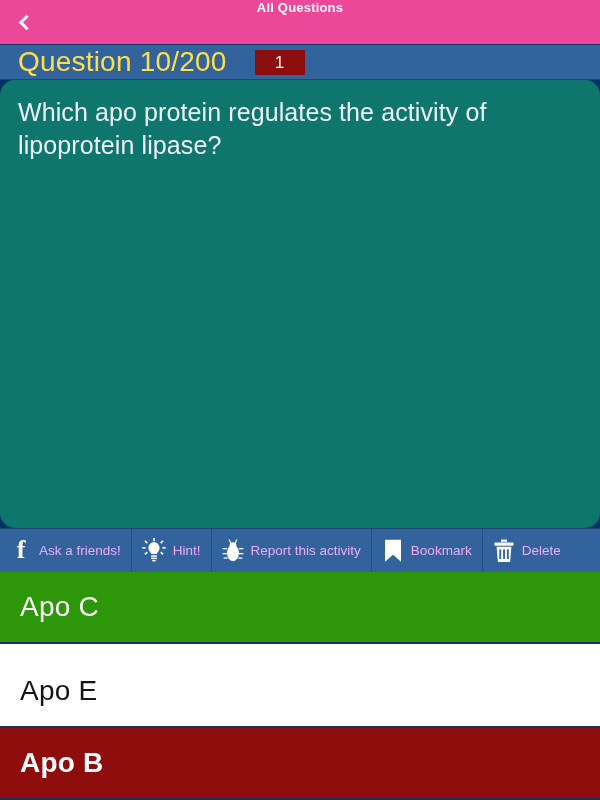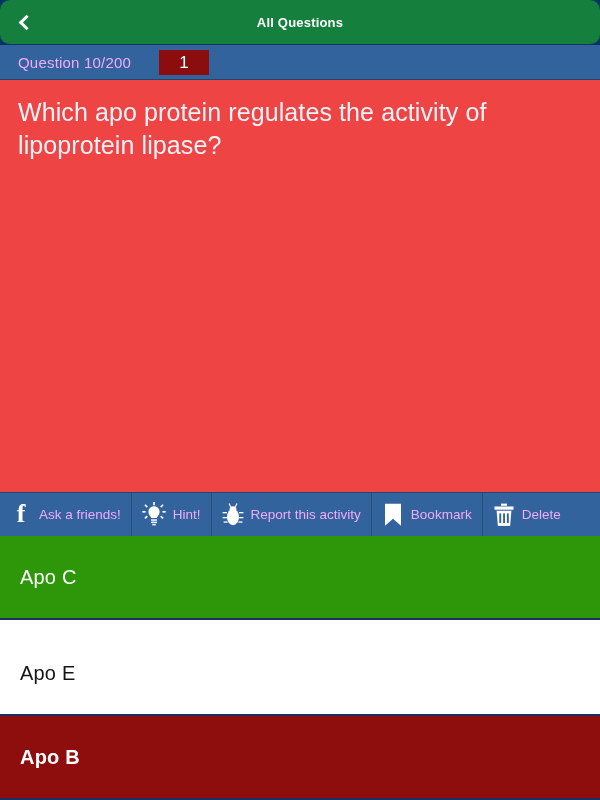--- a/index.html
+++ b/index.html
@@ -13,24 +13,23 @@
     position:relative;
     width:600px; height:800px;
     display:flex; flex-direction:column;
     background:#003366;
   }
 
   
   .navbar {
     position:relative;
     height:45px; flex:0 0 45px;
-    background:#15803d;
-    display:flex; align-items:center;
+    background:#ec4899;
+    display:flex; align-items:flex-start;
     border-bottom:1px solid #15355c;
-    border-radius:10px;
   }
   .back-btn {
     position:absolute; left:4px; top:0;
     width:40px; height:45px;
     display:flex; align-items:center; justify-content:center;
     cursor:pointer;
   }
   .chev {
     display:block; width:11px; height:11px;
     border-left:3px solid #ffffff;
@@ -46,39 +45,40 @@
 
   
   .qbar {
     height:35px; flex:0 0 35px;
     background:#33639c;
     display:flex; align-items:center;
     border-bottom:1px solid #20466f;
     padding-left:18px;
   }
   .qbar-title {
-    color:#f0abfc; font-size:15px; font-weight:400;
+    color:#fde047; font-size:28px; font-weight:400;
     letter-spacing:.2px; white-space:nowrap;
   }
   .qbar-badge {
     margin-left:28px;
     background:#8b0d0d;
     color:#ffffff;
     font-size:17px;
     min-width:50px; height:25px;
     display:flex; align-items:center; justify-content:center;
     line-height:1;
   }
 
   
   .qbody {
     flex:1 1 auto;
-    background:#ef4444;
+    background:#0f766e;
     padding:16px 18px 0 18px;
     overflow:hidden;
+    border-radius:15px;
   }
   .qtext {
     color:#eef3f9;
     font-size:25px;
     line-height:1.30;
     font-weight:300;
     letter-spacing:.1px;
   }
 
   
@@ -105,24 +105,24 @@
   .ico-fb {
     width:22px; height:26px;
     color:#ffffff; font-size:26px; line-height:24px;
     font-weight:bold; font-family:"Liberation Serif", serif;
     text-align:center;
   }
 
   
   .options { flex:0 0 auto; background:#ffffff; }
   .option {
-    height:84px;
+    height:72px;
     display:flex; align-items:center;
     padding-left:20px;
-    font-size:20px;
+    font-size:28px;
     font-weight:300;
     letter-spacing:.2px;
     cursor:pointer;
     border-bottom:2px solid #1b2f62;
   }
   .option.correct { background:#2e9609; color:#ffffff; }
   .option.wrong   { background:#8e0d0d; color:#ffffff;font-weight:bold; }
   .option.plain   { background:#ffffff; color:#151515; border-bottom:2px solid #1b2f62;margin-top:12px; }
   .option.last    { border-bottom:none; }
 </style>

